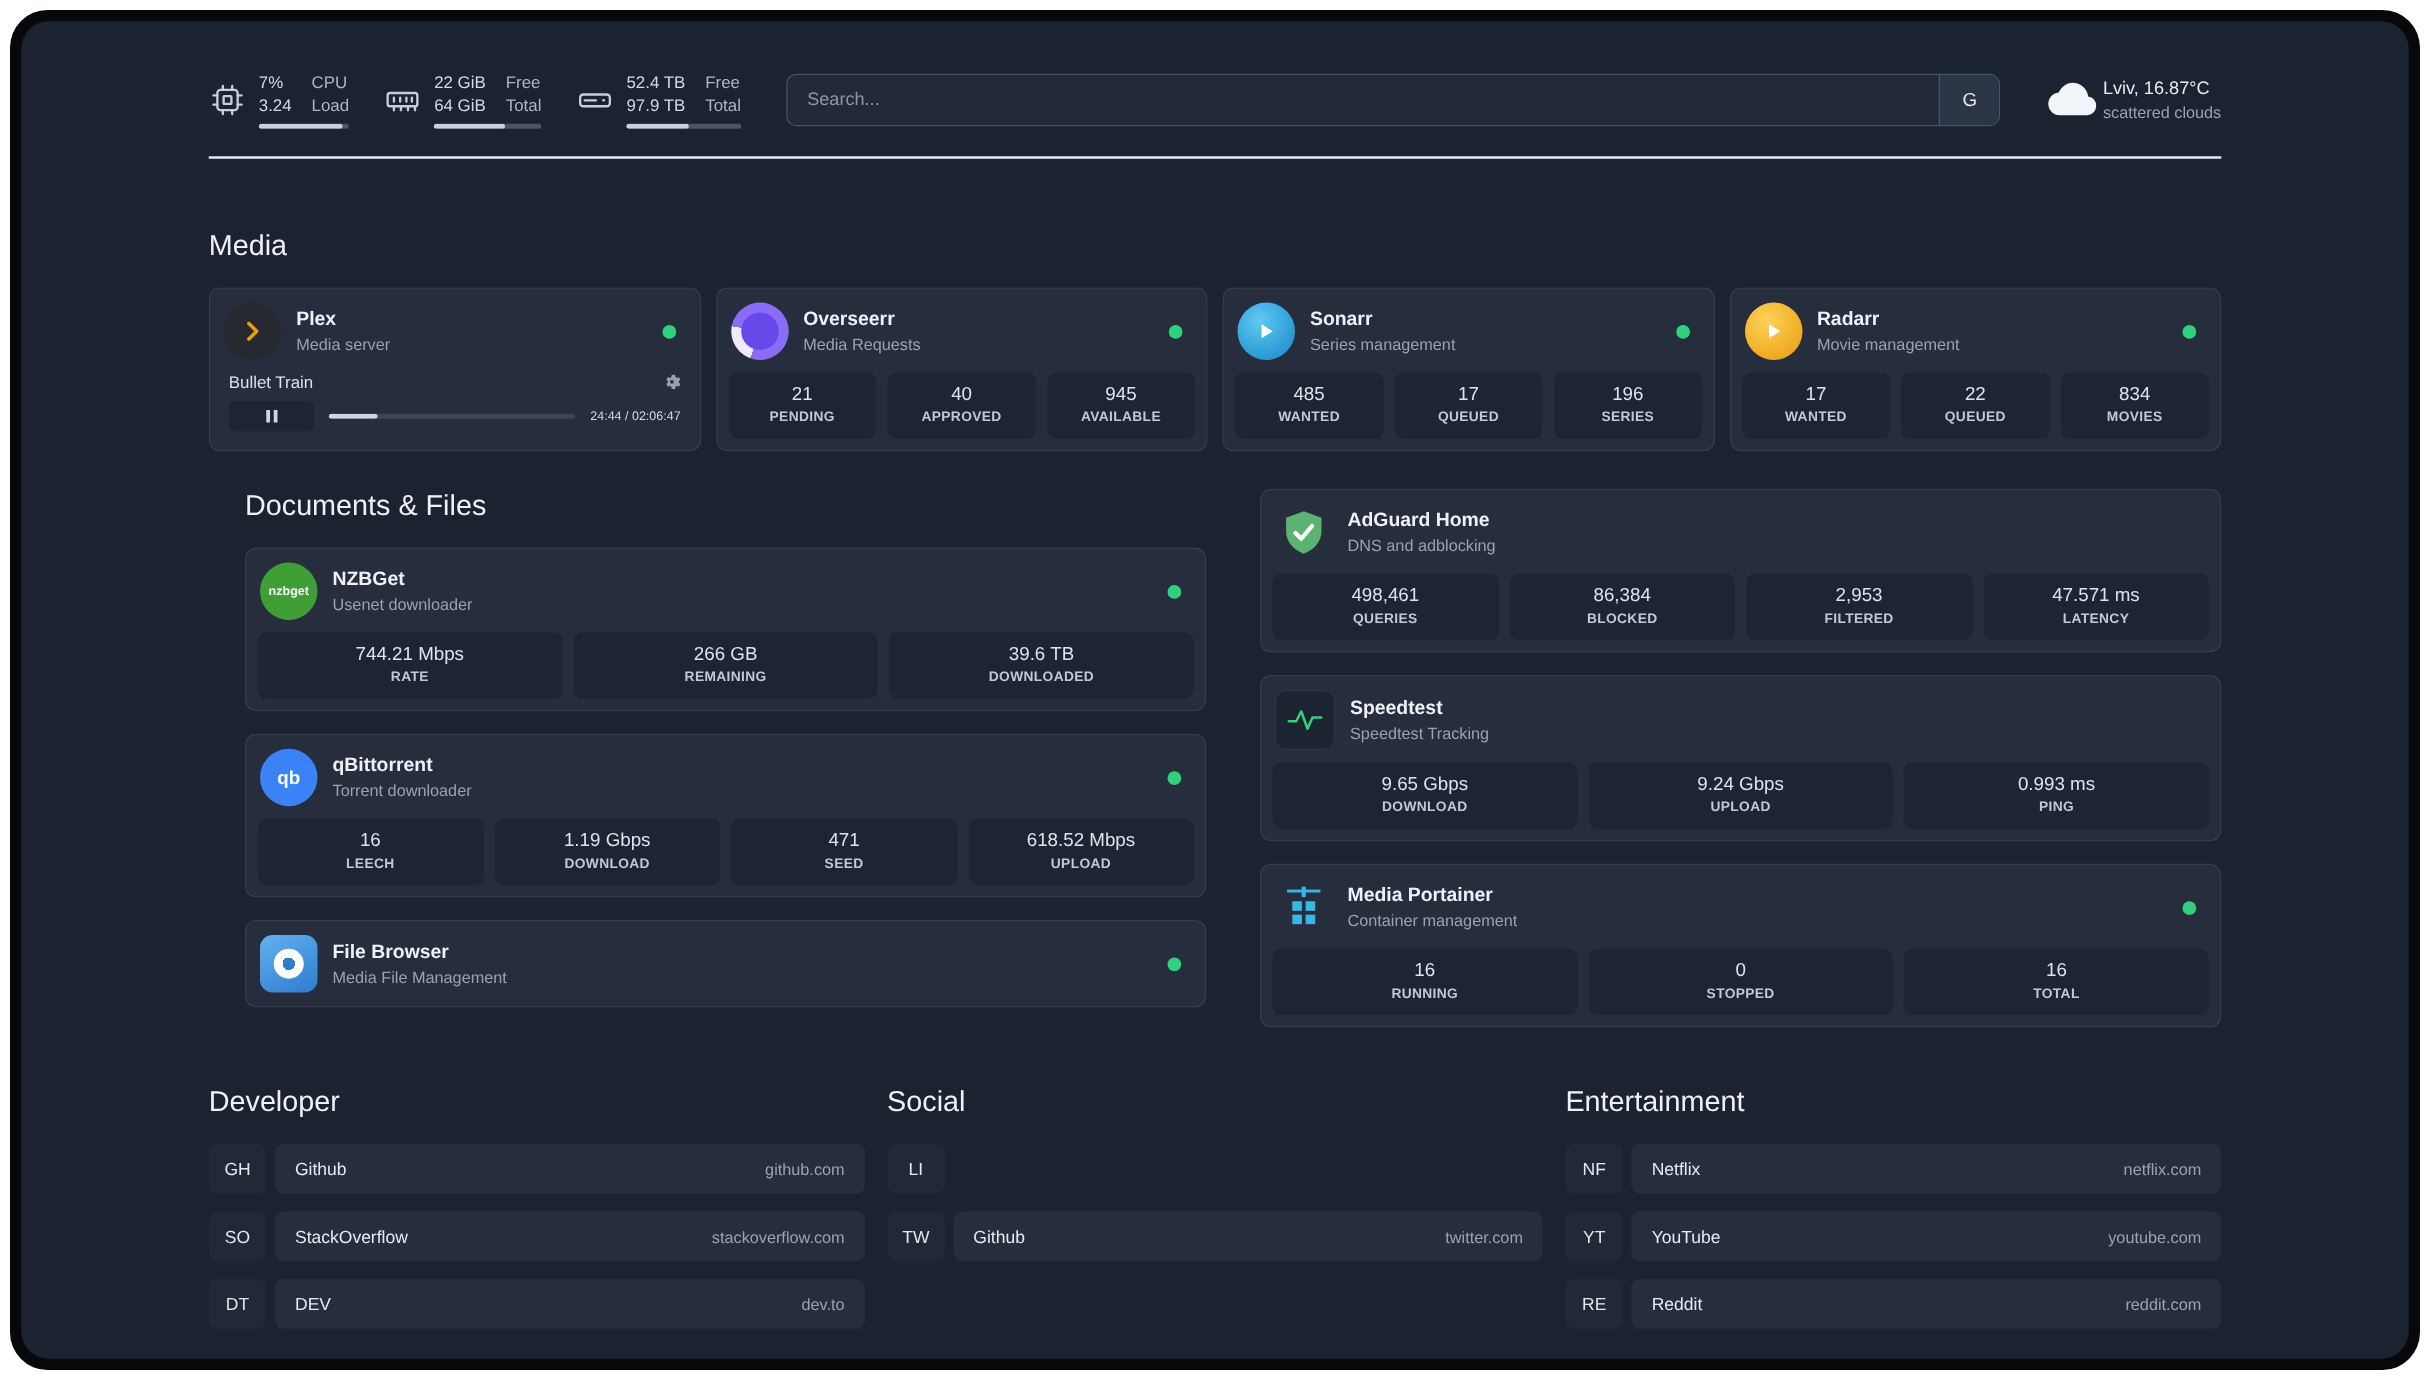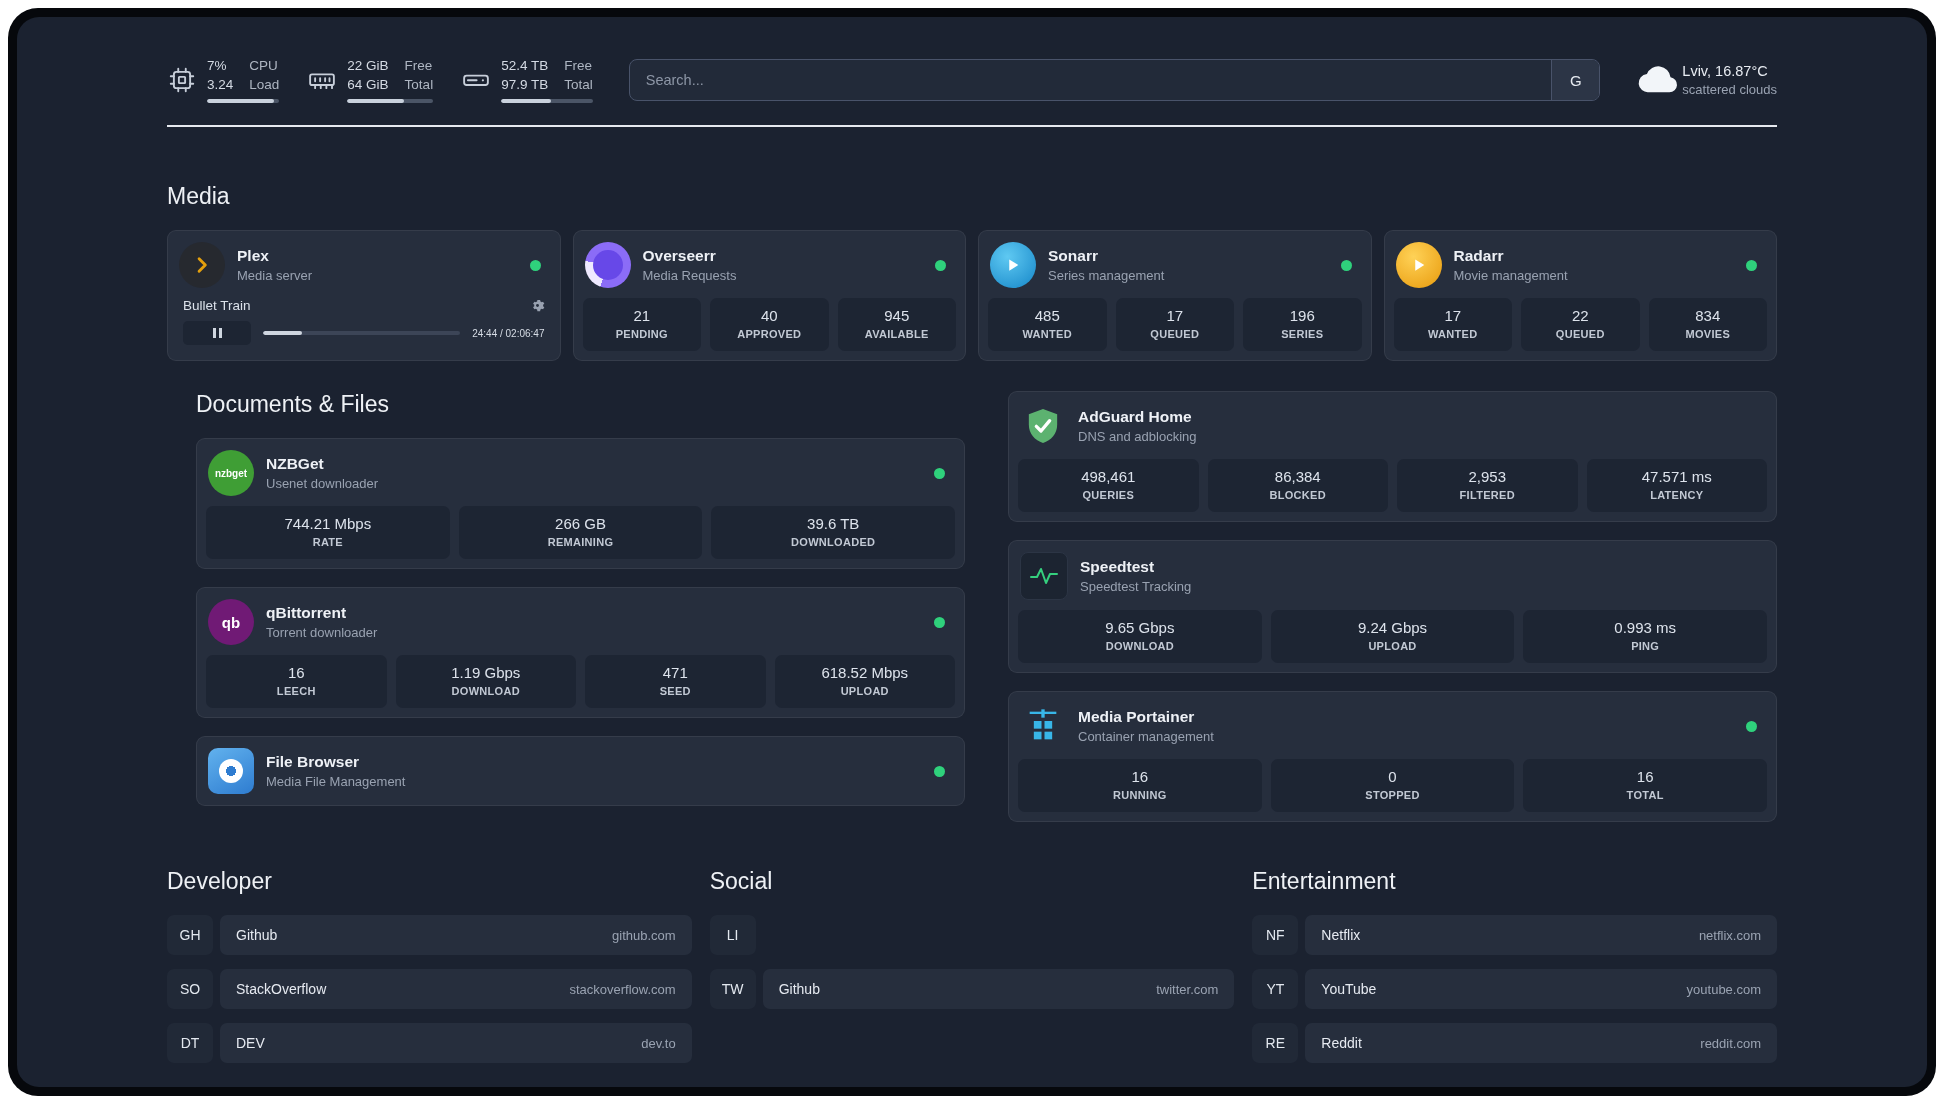--- a/index.html
+++ b/index.html
@@ -88,21 +88,21 @@
   .bm-url{font-size:13px;color:#9aa3b2;}
 
   
   .icon.plex{background:#26292f;border-radius:50%;}
   .icon.overseerr{background:conic-gradient(from 200deg,#efeaff 0 80deg,#8b6cf7 80deg 360deg);border-radius:50%;}
   .ov-core{position:absolute;inset:8px;border-radius:50%;background:#6748e8;}
   .icon.sonarr{background:radial-gradient(circle at 38% 32%,#5fc9f2,#1586c8);border-radius:50%;}
   .icon.radarr{background:radial-gradient(circle at 38% 32%,#ffd257,#e89a0c);border-radius:50%;}
   .icon.nzbget{background:#3f9e35;border-radius:50%;}
   .nzb-text{font-size:10px;font-weight:700;color:#fff;}
-  .icon.qbit{background:#701a75;border-radius:50%;}
+  .icon.qbit{background:#3b82f6;border-radius:50%;}
   .qb-text{font-size:15px;font-weight:700;color:#fff;}
   .icon.fb{background:linear-gradient(150deg,#62b2ee,#2e7cd0);border-radius:10px;}
   .fb-disc{width:24px;height:24px;border-radius:50%;
     background:radial-gradient(circle,#2e7cd0 0 5px,#ffffff 5px 12px);}
   .icon.speedtest{background:#1c2431;border-radius:8px;border:1px solid #2c3545;}
 </style>
 </head>
 <body>
 
 <div class="frame">

